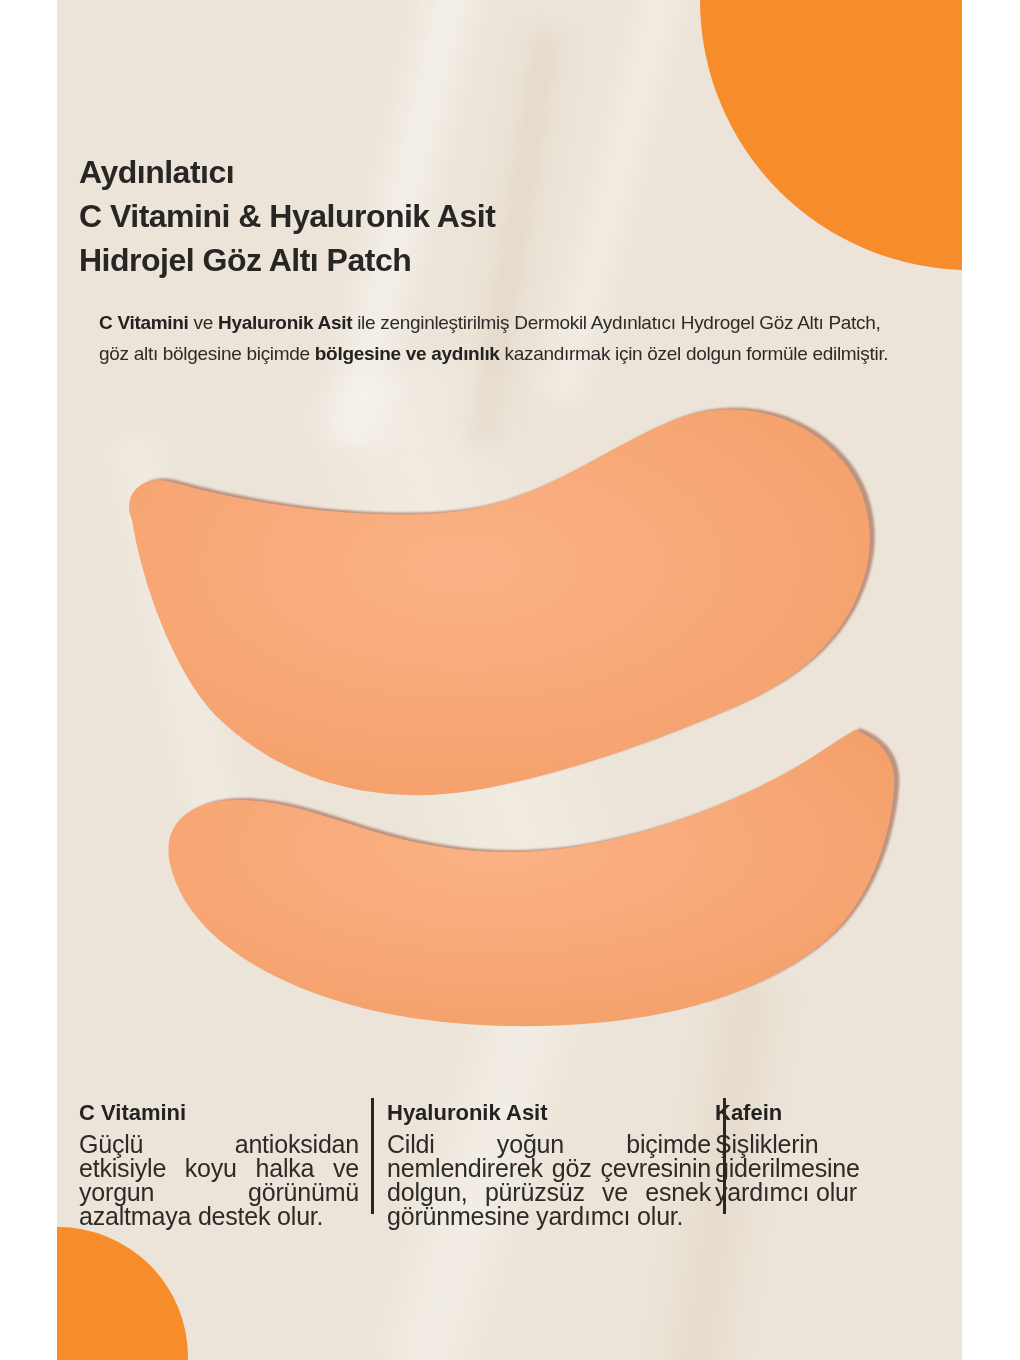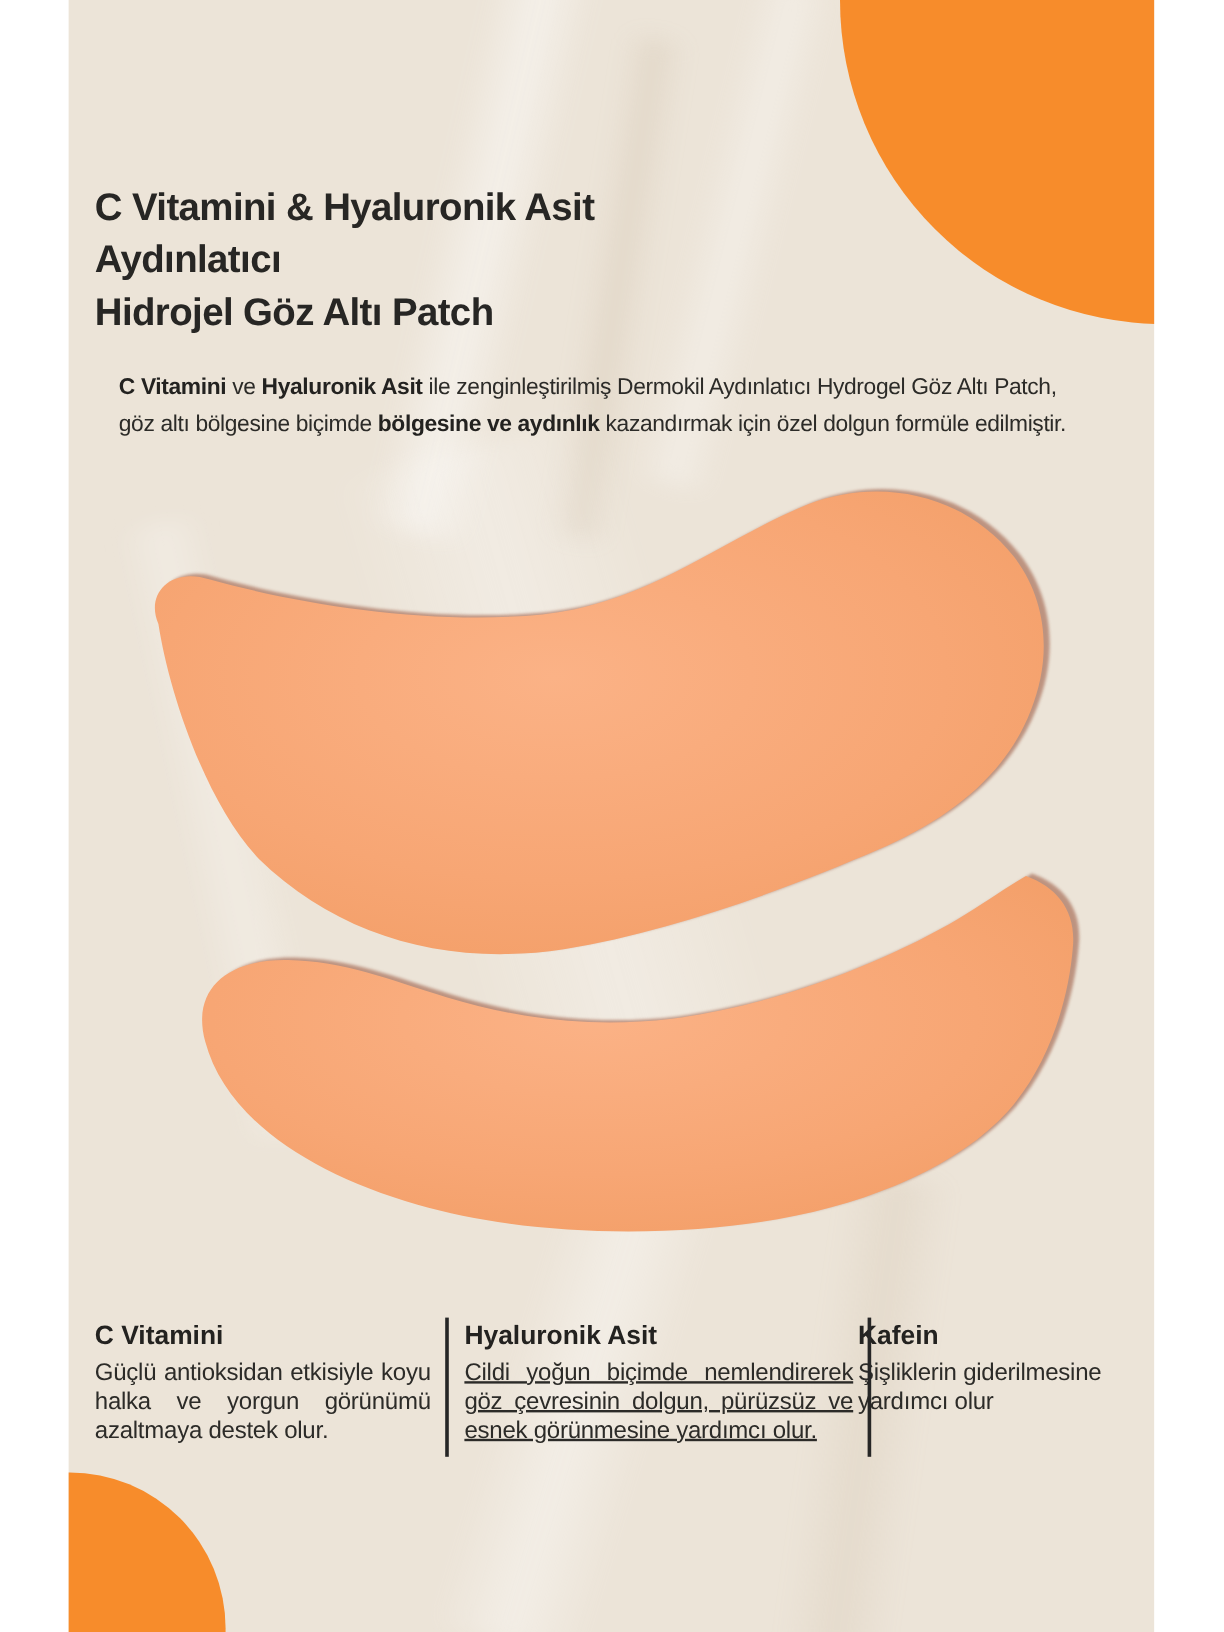--- a/index.html
+++ b/index.html
@@ -42,25 +42,25 @@
   }
   .intro{
     position:absolute;left:22px;top:288px;z-index:4;width:875px;
     font-size:19px;line-height:31px;letter-spacing:-0.3px;color:#2C2B28;margin-left:20px;
   }
   .intro b{font-weight:700;color:#232220;}
 
   .features{position:absolute;left:0;top:0;z-index:4;}
   .feature{position:absolute;top:1100px;color:#2C2B28;}
   .feature .ftitle{font-size:22px;line-height:26px;font-weight:700;color:#232220;margin:0 0 6px 0;}
-  .feature .fbody{font-size:20px;line-height:24px;letter-spacing:-0.2px;margin:0;}
+  .feature .fbody{font-size:25px;line-height:24px;letter-spacing:-0.2px;margin:0;}
   .fc1{left:22px;width:280px;}
   .fc1 .fbody{text-align:justify;}
   .fc2{left:330px;width:324px;}
-  .fc2 .fbody{text-align:justify;text-decoration:underline;}
+  .fc2 .fbody{text-align:justify;}
   .fc3{left:658px;width:219px;}
   .vdivider{position:absolute;top:1098px;width:3px;height:116px;background:#262626;z-index:4;}
   .vd1{left:314px;}
   .vd2{left:666px;}
 </style>
 </head>
 <body>
 
 <div class="page">
 
@@ -94,22 +94,22 @@
         <path fill="url(#patchGrad)" d="M 132 520 C 121 495, 142 472, 175 483 C 255 505, 362 521, 452 512 C 540 503, 602 449, 674 420 C 734 397, 804 412, 845 464 C 874 502, 876 550, 859 592 C 838 646, 792 682, 732 708 C 660 739, 562 776, 470 791 C 372 806, 282 780, 216 716 C 172 670, 141 578, 132 520 Z"></path>
       </g>
 
       <g>
         <path filter="url(#rimSoft)" fill="#A9715C" opacity="0.7" transform="translate(5,-2)" d="M 855 730 C 882 740, 897 760, 894 790 C 890 838, 872 890, 840 926 C 800 970, 728 1002, 648 1016 C 556 1032, 438 1030, 348 1004 C 258 978, 188 932, 171 868 C 159 824, 190 799, 240 800 C 287 801, 323 816, 372 831 C 432 849, 492 857, 560 849 C 652 837, 742 799, 798 766 C 820 753, 836 741, 855 730 Z"></path>
         <path fill="url(#patchGrad)" d="M 855 730 C 882 740, 897 760, 894 790 C 890 838, 872 890, 840 926 C 800 970, 728 1002, 648 1016 C 556 1032, 438 1030, 348 1004 C 258 978, 188 932, 171 868 C 159 824, 190 799, 240 800 C 287 801, 323 816, 372 831 C 432 849, 492 857, 560 849 C 652 837, 742 799, 798 766 C 820 753, 836 741, 855 730 Z"></path>
       </g>
     </svg>
 
     <div class="title">
+      <div>Aydınlatıcı</div>
       <div>C Vitamini &amp; Hyaluronik Asit</div>
-      <div>Aydınlatıcı</div>
       <div>Hidrojel Göz Altı Patch</div>
     </div>
 
     <p class="intro"><b>C Vitamini</b><span> ve </span><b>Hyaluronik Asit</b><span> ile zenginleştirilmiş Dermokil Aydınlatıcı Hydrogel Göz Altı Patch,</span><br><span>göz altı bölgesine biçimde </span><b>bölgesine ve aydınlık</b><span> kazandırmak için özel dolgun formüle edilmiştir.</span></p>
 
     <div class="features">
       <div class="feature fc1">
         <p class="ftitle">C Vitamini</p>
         <p class="fbody">Güçlü antioksidan etkisiyle koyu halka ve yorgun görünümü azaltmaya destek olur.</p>
       </div>

